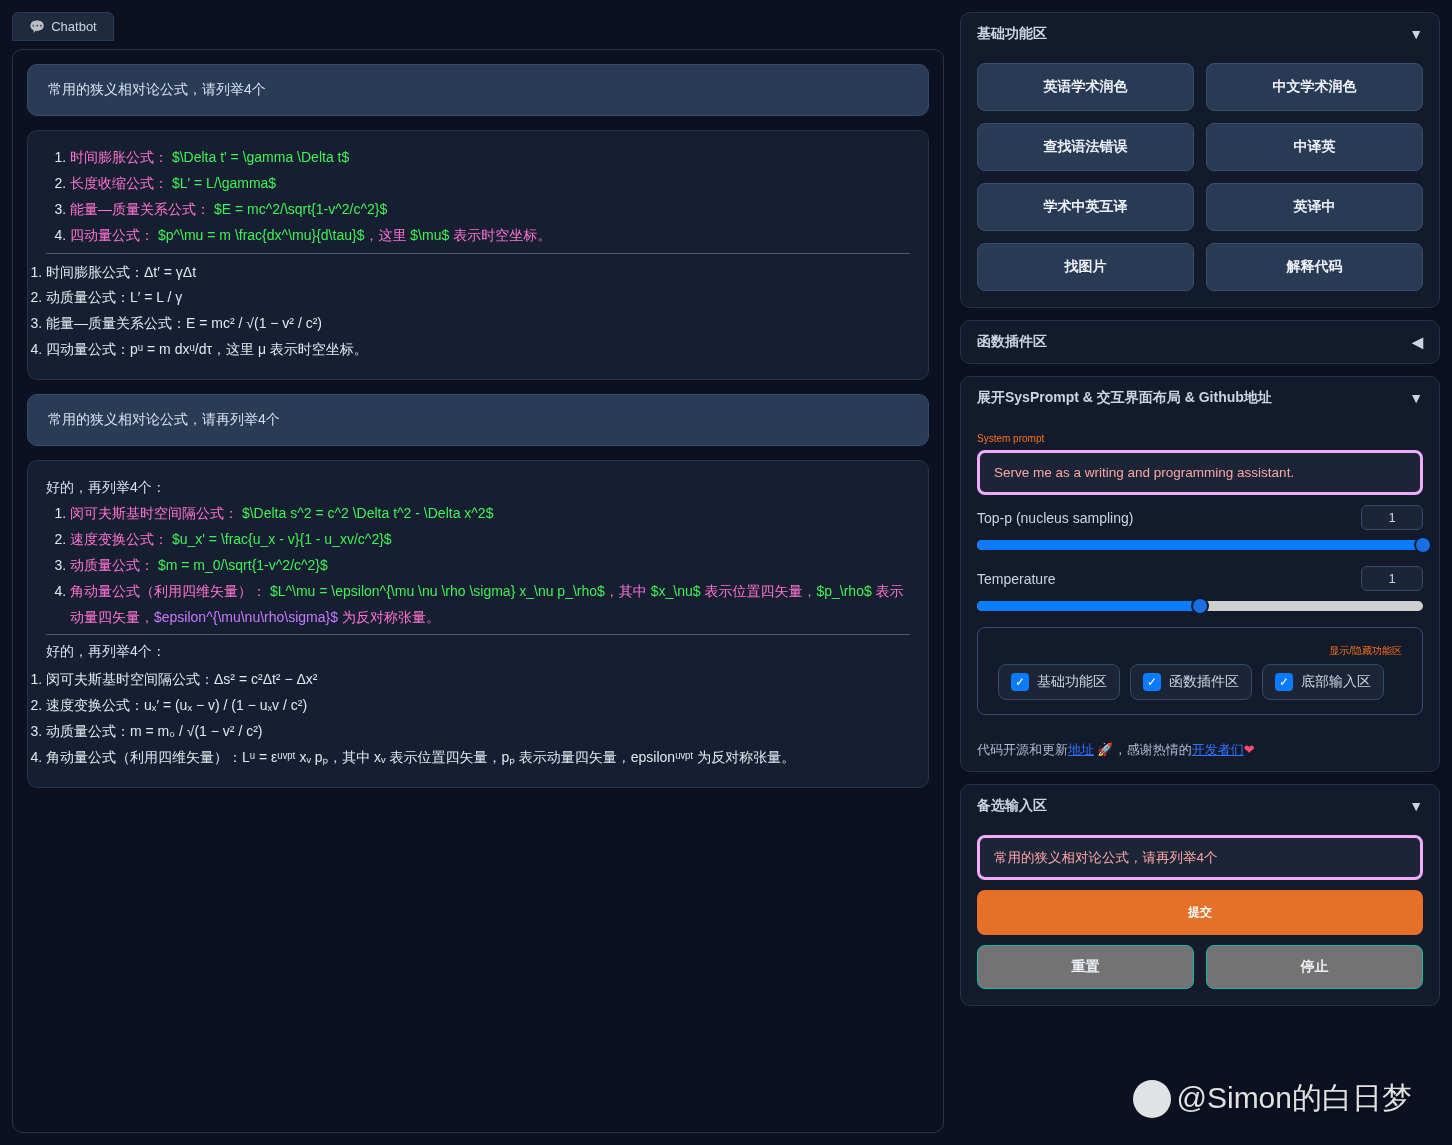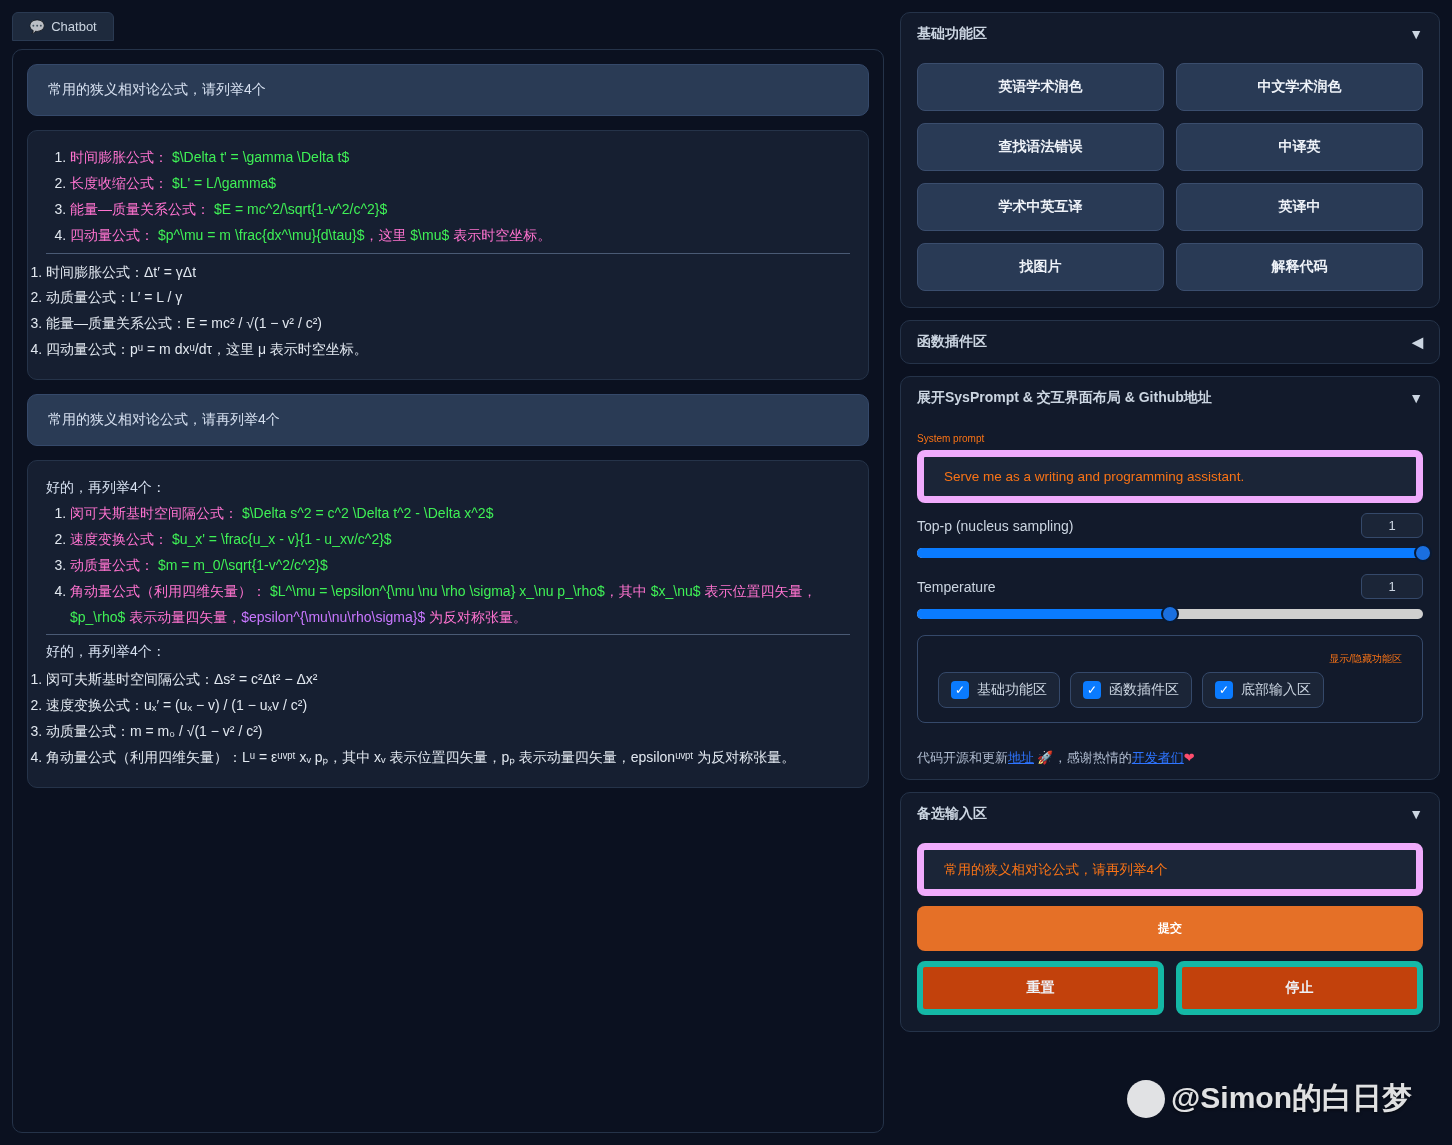--- a/index.html
+++ b/index.html
@@ -9,21 +9,21 @@
   font-family: -apple-system, BlinkMacSystemFont, "Segoe UI", sans-serif;
   font-size: 14px;
   width: 1452px;
   height: 1145px;
   overflow: hidden;
   display: flex;
   gap: 16px;
   padding: 12px;
 }
 .left-col { flex: 1; display: flex; flex-direction: column; }
-.right-col { width: 540px; display: flex; flex-direction: column; gap: 12px; }
+.right-col { width: 480px; display: flex; flex-direction: column; gap: 12px; }
 
 .tab-bar { display: flex; margin-bottom: 8px; }
 .tab {
   background: #1e2a3d;
   border: 1px solid #2a3a52;
   border-radius: 6px 6px 0 0;
   padding: 6px 16px;
   font-size: 13px;
   display: flex;
   align-items: center;
@@ -85,24 +85,24 @@
   padding: 14px 4px;
   text-align: center;
   font-weight: 600;
   color: #eef2f8;
   cursor: pointer;
 }
 .field-label { margin: 6px 0 6px; font-size: 10px; color: #f97316; }
 .text-input {
   width: 100%;
   background: #1b2537;
-  border: 7px solid #f0abfc;
-  border-radius: 8px;
-  padding: 12px 20px;
-  color: #f97316;
+  border: 3px solid #f0abfc;
+  border-radius: 8px;
+  padding: 12px 14px;
+  color: #fca5a5;
   font-size: 13.5px;
 }
 .slider-row { display: flex; align-items: center; gap: 10px; margin-bottom: 10px;}
 .slider-row .label { flex: 1; }
 .slider-value {
   width: 62px;
   text-align: center;
   background: #1b2537;
   border: 1px solid #35496a;
   border-radius: 6px;
@@ -153,32 +153,32 @@
   font-size: 12px;
   text-align: center;
   padding: 14px;
   border-radius: 8px;
   cursor: pointer;
   margin: 10px 0;
 }
 .two-btns { display: flex; gap: 12px; }
 .sec-btn {
   flex: 1;
-  background: #c2410c;
-  border: 6px solid #14b8a6;
+  background: #737373;
+  border: 1px solid #14b8a6;
   border-radius: 8px;
   padding: 12px;
   text-align: center;
   font-weight: 600;
   color: #eef2f8;
 }
 .watermark {
   position: fixed; right: 40px; bottom: 26px;
   color: rgba(255,255,255,0.88);
-  font-size: 30px; font-weight:700;
+  font-size: 30px; font-weight:400;
   text-shadow: 0 1px 3px rgba(0,0,0,0.6);
   display:flex; align-items:center; gap:6px;
   pointer-events:none;
 }
 .watermark .wb {
   width: 38px; height: 38px; border-radius: 50%;
   background: rgba(255,255,255,0.88);
 }
 </style>
 </head>

